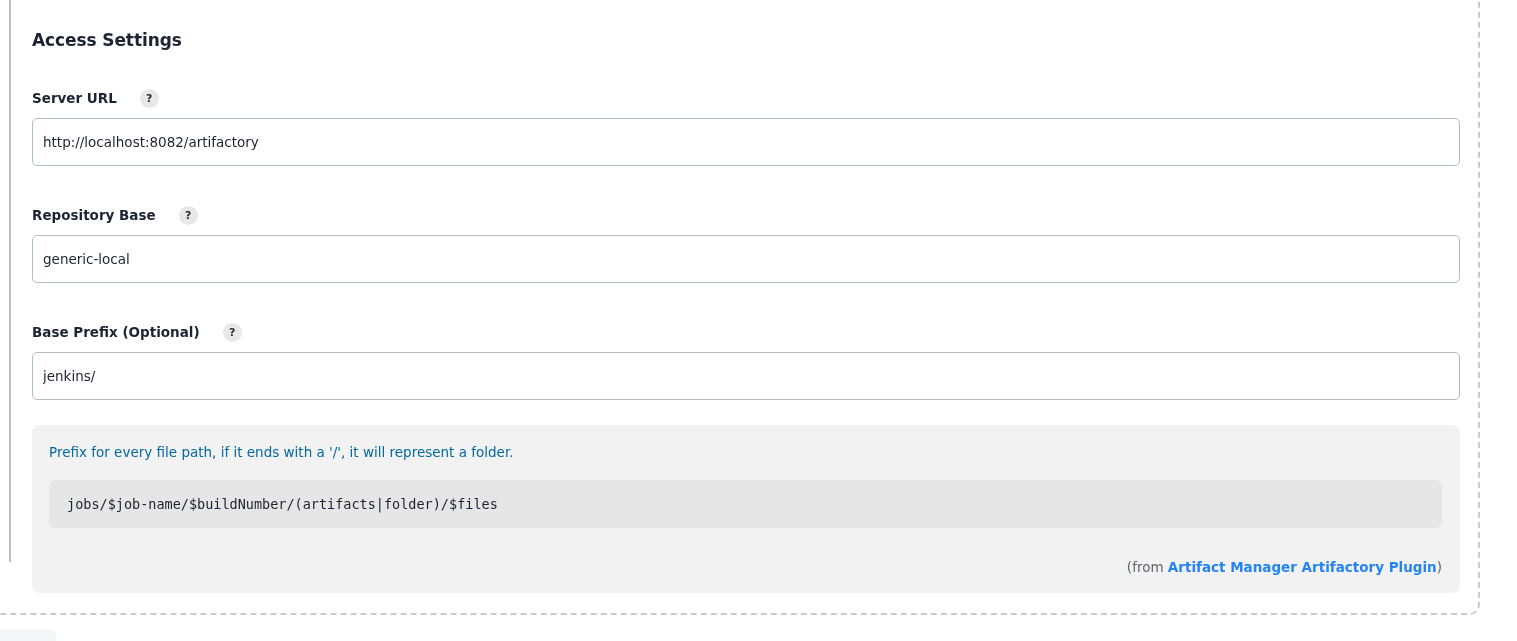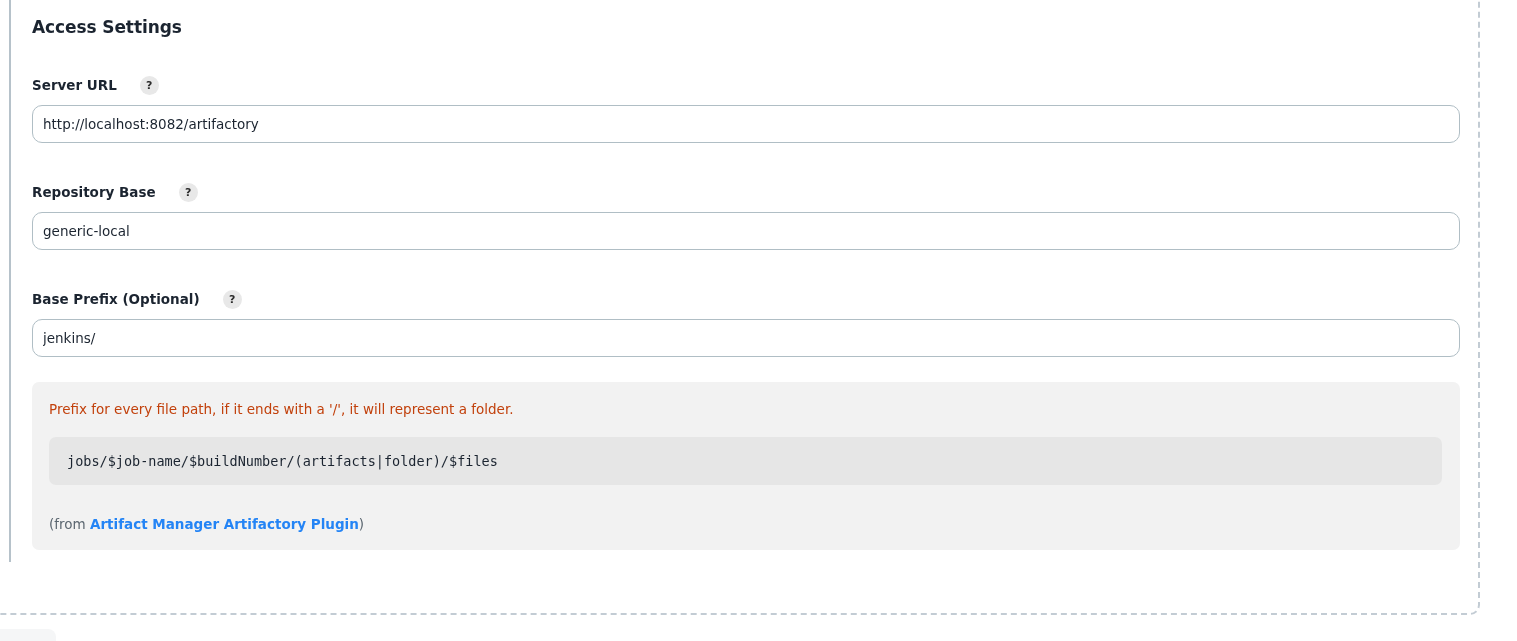--- a/index.html
+++ b/index.html
@@ -37,21 +37,21 @@
     top: 0px;
     width: 2px;
     height: 562px;
     background: #b6c2ca;
   }
 
   
   .section {
     position: absolute;
     left: 32px;
-    top: 1px;
+    top: 14px;
     width: 1428px;
   }
 
   .section-title {
     font-size: 17px;
     font-weight: bold;
     color: #1b2430;
     letter-spacing: -0.1px;
     margin: 0;
     padding-top: 16px;
@@ -92,64 +92,65 @@
     font-weight: bold;
     line-height: 1;
     cursor: help;
     user-select: none;
   }
 
   .text-input {
     display: block;
     box-sizing: border-box;
     width: 1428px;
-    height: 38px;
+    height: 48px;
     padding: 0 10px;
     border: 1px solid #b0bec5;
-    border-radius: 10px;
+    border-radius: 5px;
     background: #ffffff;
     font-family: "DejaVu Sans", "Liberation Sans", sans-serif;
     font-size: 13.5px;
     color: #1b2430;
     outline: none;
   }
   .text-input::placeholder { color: #9aa5ad; }
 
   
   .help-panel {
     box-sizing: border-box;
     width: 1428px;
     margin-top: 25px;
     background: #f2f2f2;
     border-radius: 7px;
     padding: 17px 18px 17px 17px;
   }
   .help-paragraph {
     font-size: 13.5px;
     line-height: 20px;
-    color: #c2410c;
+    color: #0369a1;
     margin: 0 0 20px 0;
   }
   .help-paragraph:first-child { margin-bottom: 18px; }
 
   .code-block {
     box-sizing: border-box;
     background: #e6e6e6;
     border-radius: 7px;
     padding: 14px 18px;
     font-family: "DejaVu Sans Mono", "Liberation Mono", monospace;
     font-size: 13.5px;
     line-height: 20px;
     color: #1b2430;
     white-space: pre;
     overflow: hidden;
   }
 
   .help-footer {
     margin-top: 30px;
+    text-align: right;
     font-size: 13.5px;
     line-height: 18px;
     color: #5b6670;
   }
   .help-footer a,
   .plugin-link {
     color: #2484f5;
     font-weight: bold;
     text-decoration: none;
     cursor: pointer;

